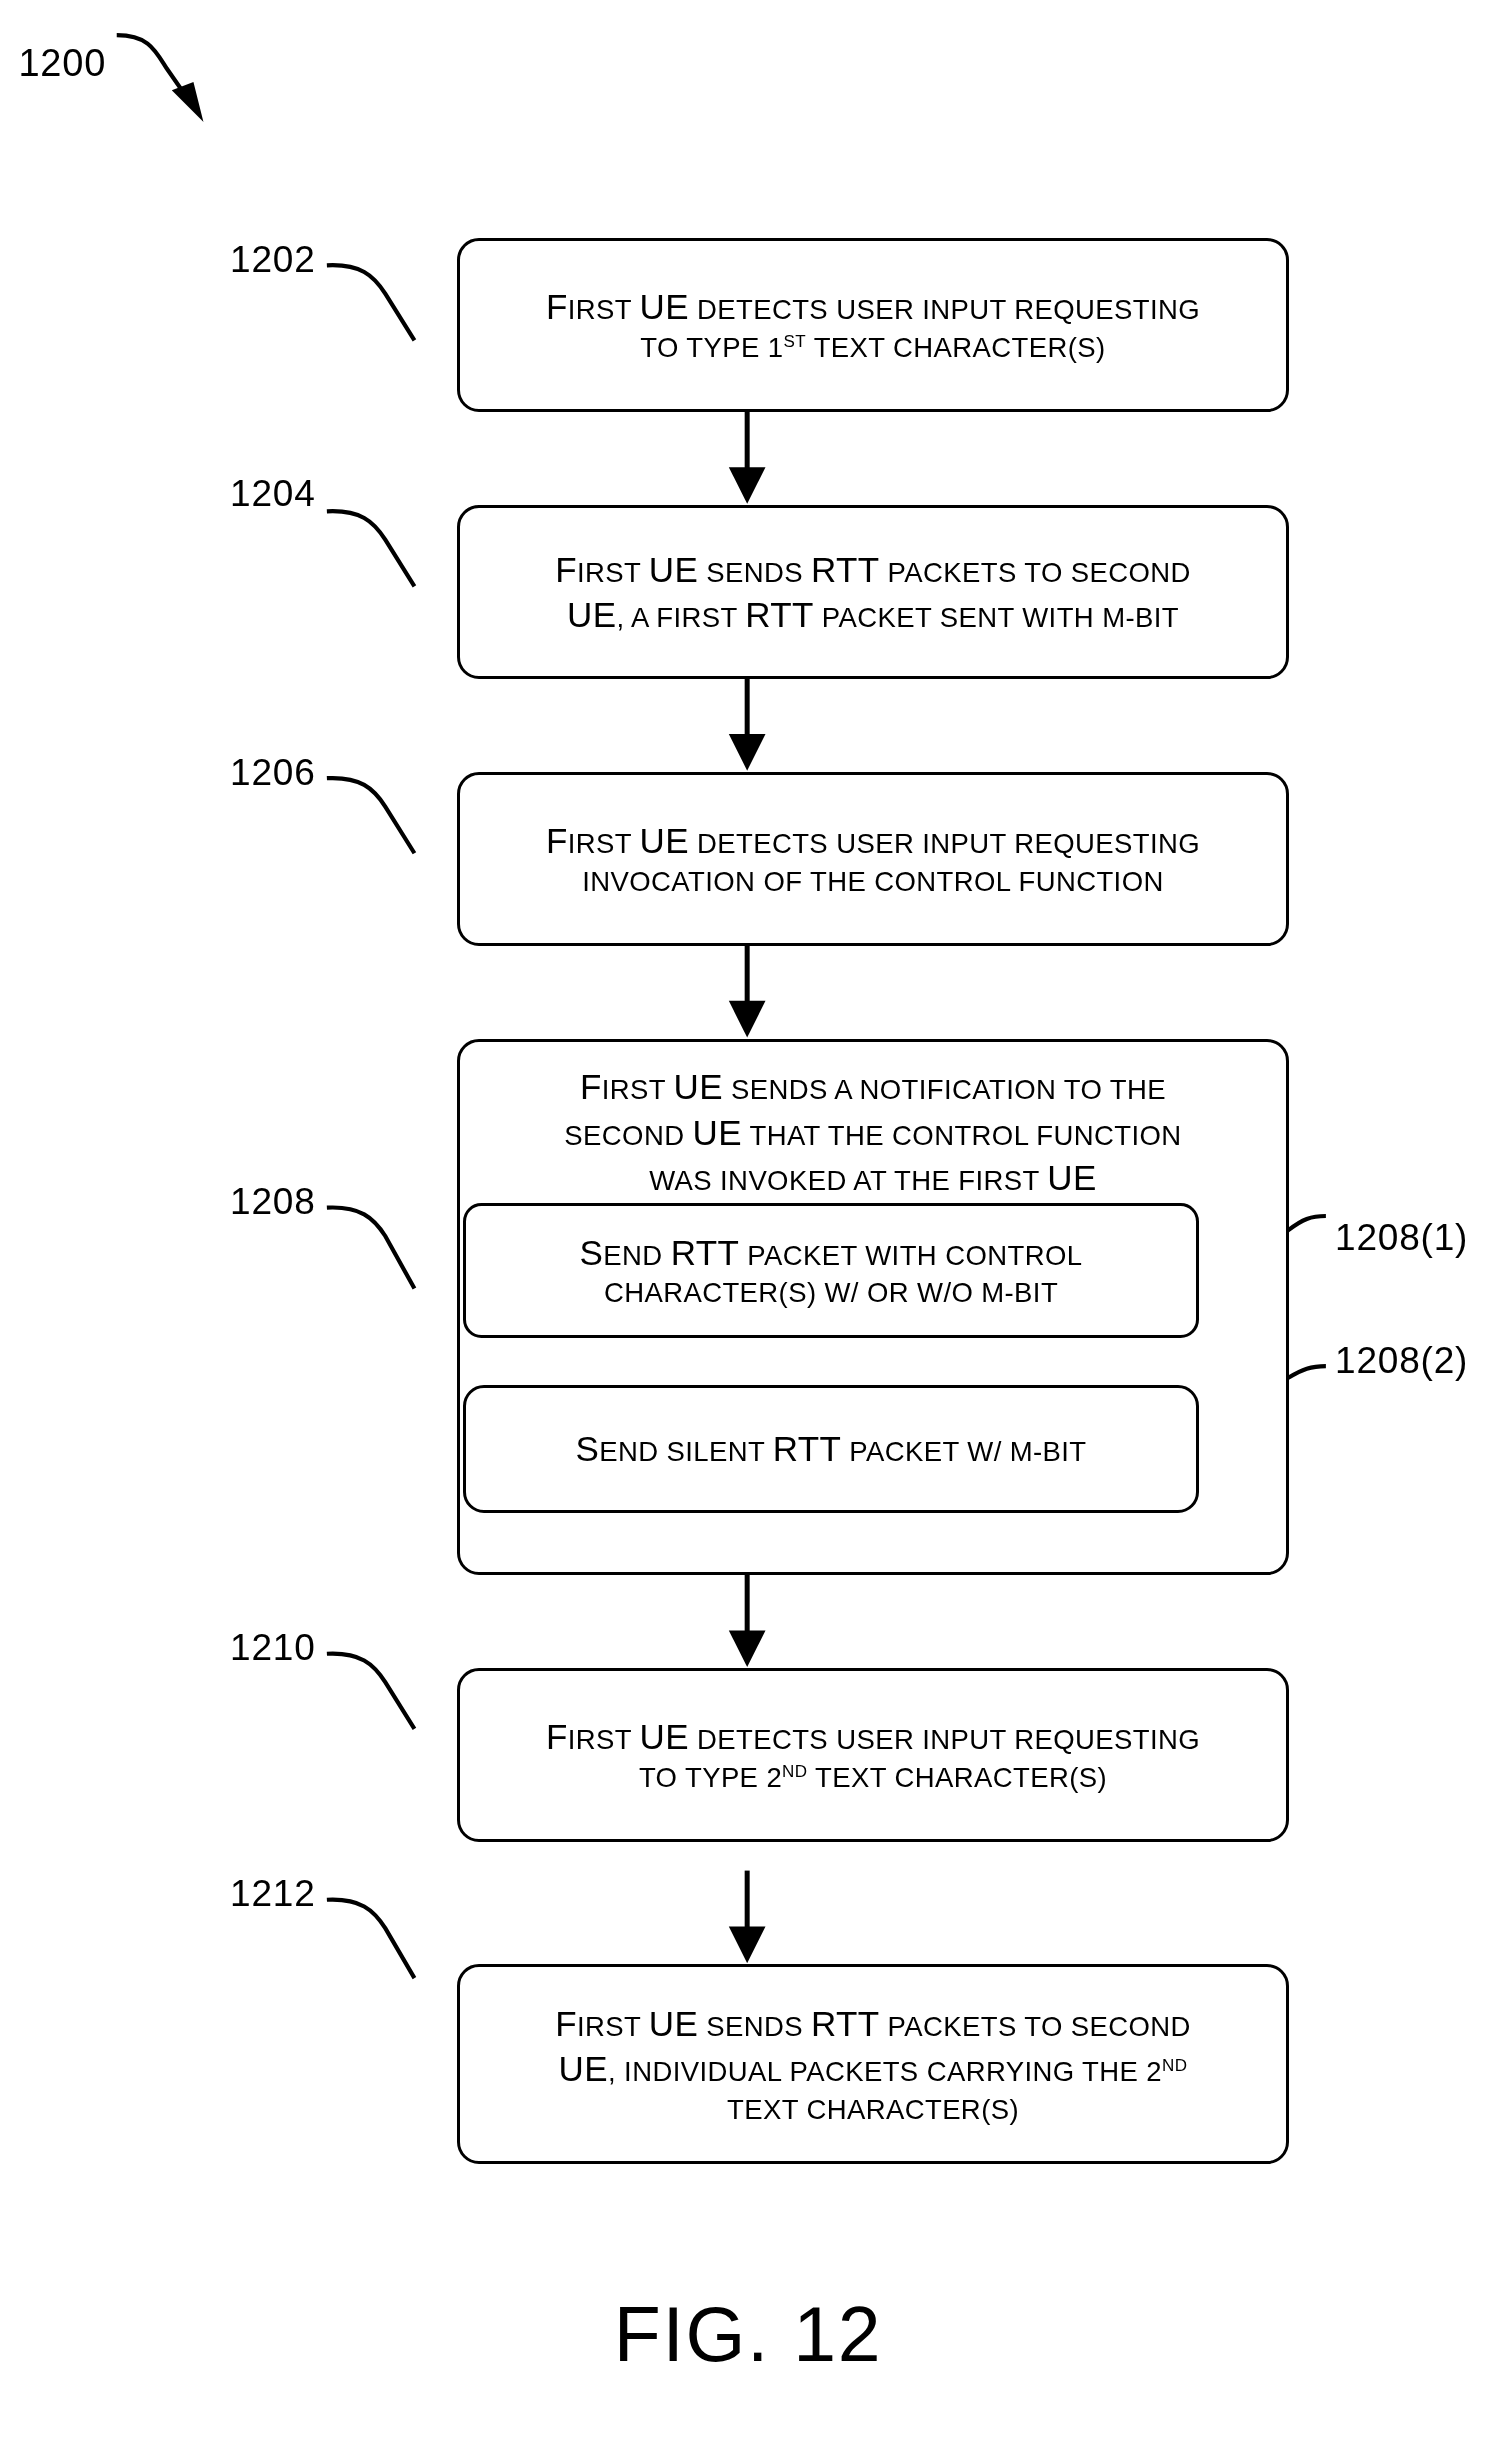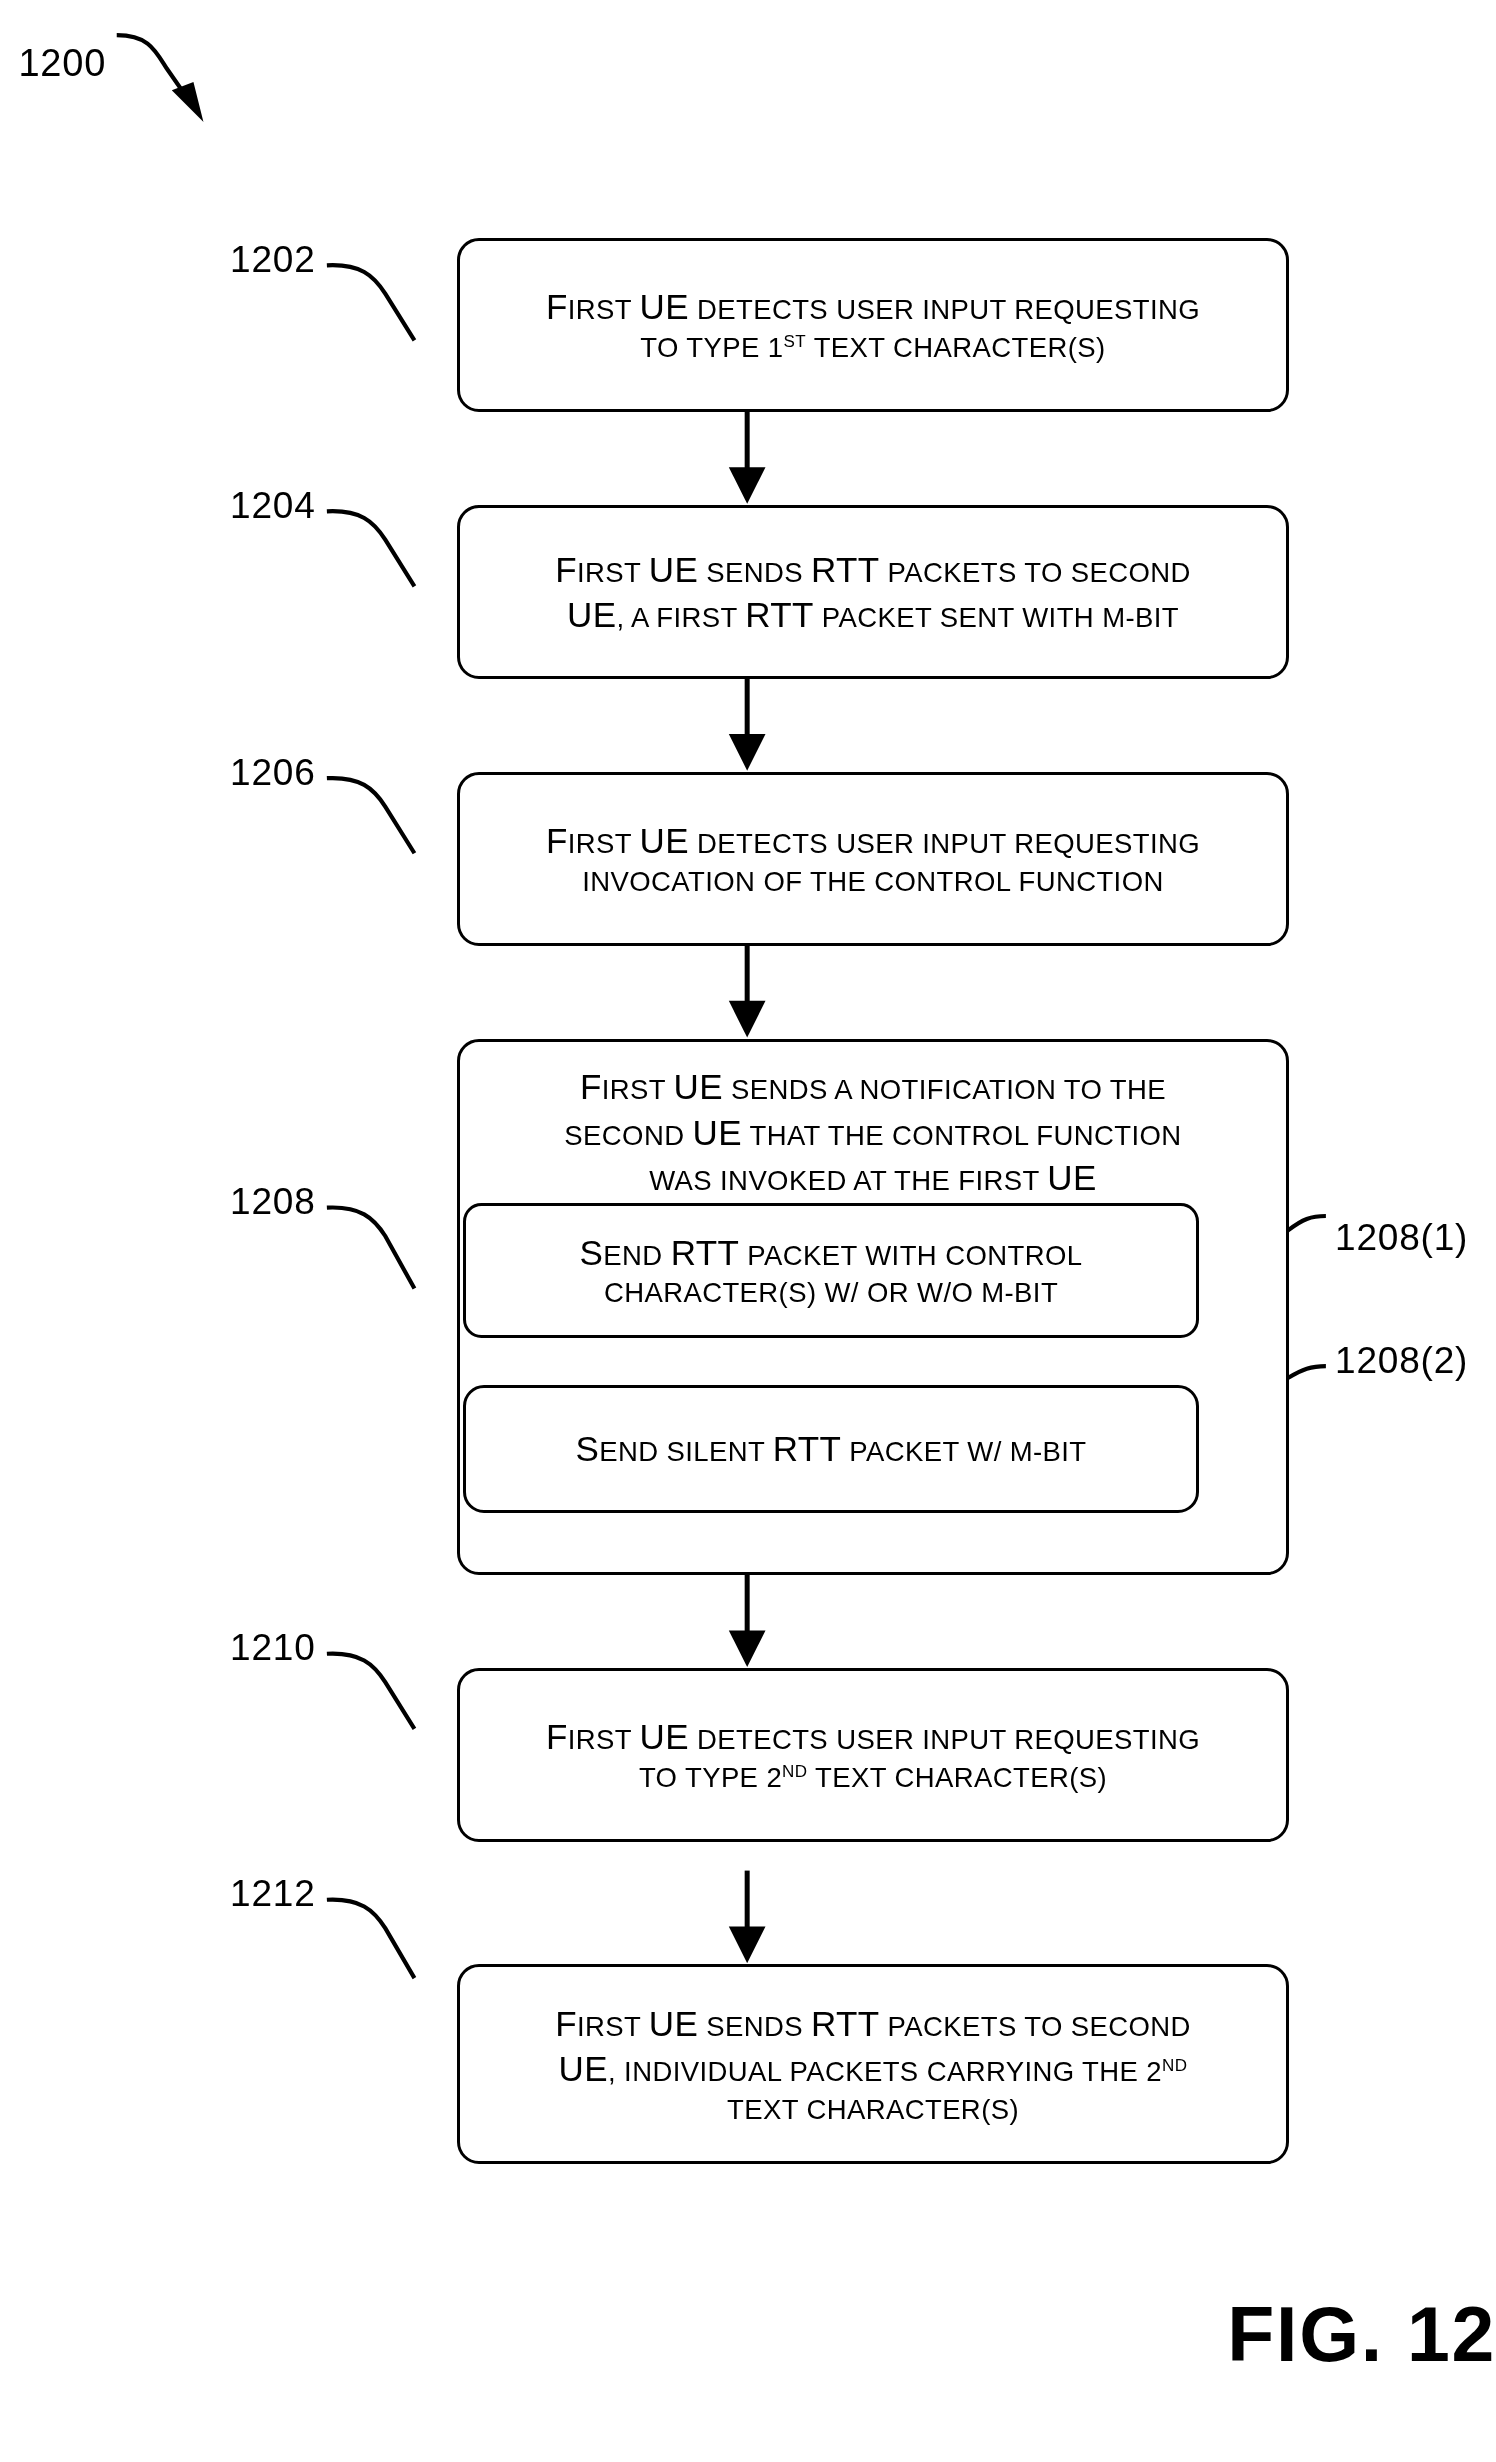--- a/index.html
+++ b/index.html
@@ -18,21 +18,21 @@
        box-sizing:border-box;display:flex;flex-direction:column;align-items:center;
        justify-content:center;}
 
   .line{font-size:27.5px;line-height:1.30;text-align:center;white-space:nowrap;
         letter-spacing:0.4px;}
   
   .cap{font-size:35px;}
   .acr{font-size:35px;}
   sup{font-size:0.62em;vertical-align:super;letter-spacing:0.4px;}
 
-  .caption{position:absolute;font-size:77px;letter-spacing:1.7px;text-align:right;width:100%;font-weight:bold;}
+  .caption{position:absolute;font-size:77px;letter-spacing:1.7px;text-align:center;width:100%;}
 </style>
 </head>
 <body>
 
 <div class="stage">
 
   <div class="fig-num" style="left:18.4px;top:6.7px;">1200</div>
 
   <svg class="overlay" viewBox="0 0 1794 2952">
 
@@ -65,21 +65,21 @@
     <polygon points="874,1200 918,1200 896,1244" fill="#000"></polygon>
 
     <line x1="896" y1="1888" x2="896" y2="1960" stroke="#000" stroke-width="6"></line>
     <polygon points="874,1955 918,1955 896,1999" fill="#000"></polygon>
 
     <line x1="896" y1="2243" x2="896" y2="2315" stroke="#000" stroke-width="6"></line>
     <polygon points="874,2310 918,2310 896,2354" fill="#000"></polygon>
   </svg>
 
   <div class="ref" style="left:230px;top:239px;text-align:center;">1202</div>
-  <div class="ref" style="left:230px;top:485px;text-align:center;">1204</div>
+  <div class="ref" style="left:230px;top:473px;text-align:center;">1204</div>
   <div class="ref" style="left:230px;top:752px;">1206</div>
   <div class="ref" style="left:230px;top:1181px;">1208</div>
   <div class="ref" style="left:230px;top:1627px;">1210</div>
   <div class="ref" style="left:230px;top:1873px;">1212</div>
   <div class="ref" style="left:1335px;top:1217px;">1208(1)</div>
   <div class="ref" style="left:1335px;top:1340px;">1208(2)</div>
 
   <div class="box" style="left:413px;top:238px;width:832px;height:174px;">
     <div class="line">
       <span class="cap">F</span><span>IRST </span><span class="acr">UE</span><span> DETECTS USER INPUT REQUESTING</span>

